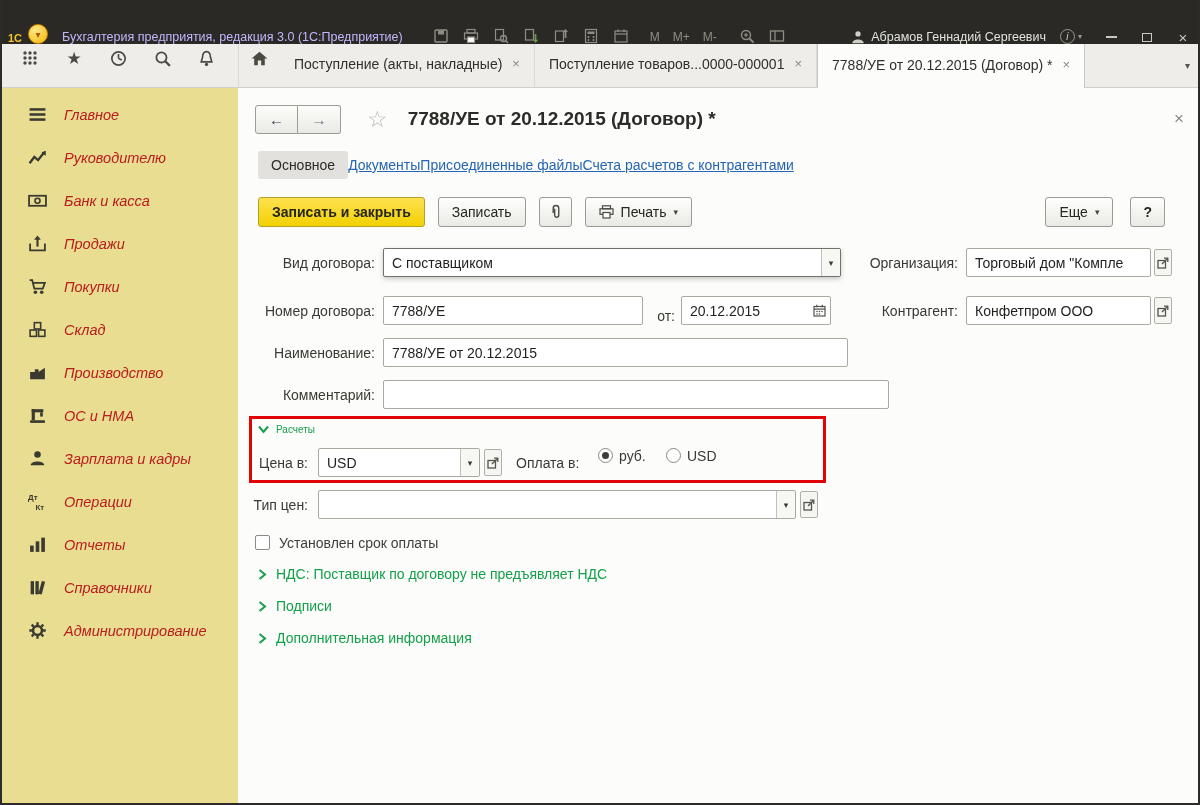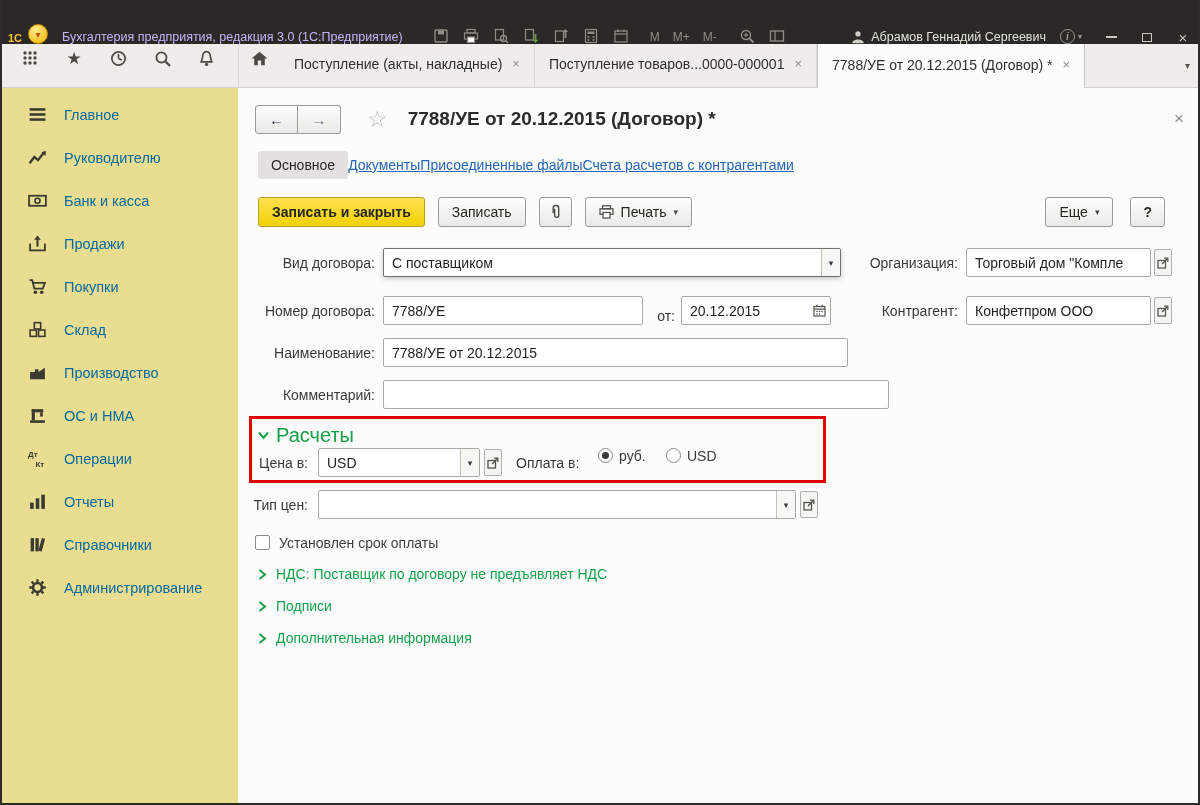--- a/index.html
+++ b/index.html
@@ -32,21 +32,21 @@
   .home-btn { width:42px; height:58px; display:flex; align-items:center; justify-content:center; border-left:1px solid #dbd9d5; cursor:pointer; flex:none; }
   .tabs { display:flex; align-items:flex-end; height:58px; flex:1; }
   .tab { height:47px; display:flex; align-items:center; padding:0 14px; gap:10px; font-size:14px; color:#2f2f2b; border-right:1px solid #dbd9d5; cursor:pointer; white-space:nowrap; }
   .tab.active { background:#fcfcfa; border:1px solid #c9c7c3; border-bottom:none; border-radius:3px 3px 0 0; margin-bottom:-1px; height:48px; z-index:6; }
   .tab-close { color:#8a8a82; font-size:13px; cursor:pointer; }
   .tab-overflow { position:absolute; right:8px; bottom:16px; color:#55554d; font-size:10px; cursor:pointer; }
 
   
   .sidebar { position:absolute; top:88px; left:0; width:236px; bottom:0; background:#e9dd92; padding-top:5px; }
   .side-item { display:flex; align-items:center; height:43px; padding-left:26px; gap:17px; cursor:pointer; }
-  .side-label { font-size:14.5px; color:#0369a1; }
+  .side-label { font-size:14.5px; color:#b91c1c;font-style:italic; }
 
   
   .main { position:absolute; top:88px; left:236px; right:0; bottom:0; background:#fcfcfa; }
   .form-head { position:absolute; top:16px; left:17px; right:14px; height:30px; display:flex; align-items:center; }
   .nav-btn { width:43px; height:29px; border:1px solid #9c9c94; background:linear-gradient(#fdfdfb,#e9e9e5); font-size:15px; color:#3a3a50; cursor:pointer; }
   .nav-btn.back { border-radius:3px 0 0 3px; }
   .nav-btn.fwd { border-radius:0 3px 3px 0; border-left:none; color:#6d6d80; }
   .fav { margin-left:26px; font-size:23px; color:#bcbcb4; cursor:pointer; line-height:1; }
   .doc-title { margin-left:20px; font-size:19px; font-weight:bold; color:#2b2b27; white-space:nowrap; }
   .form-close { margin-left:auto; color:#8b8b83; font-size:17px; cursor:pointer; }
@@ -64,21 +64,21 @@
   .helpbtn { padding:0 12px; font-weight:bold; }
 
   .flabel { position:absolute; height:29px; display:flex; align-items:center; justify-content:flex-end; font-size:14px; color:#3a3a34; white-space:nowrap; }
   .field { position:absolute; height:29px; background:#fff; border:1px solid #a9a9a1; border-radius:2px; display:flex; align-items:center; font-size:14px; color:#1f1f1c; cursor:text; overflow:hidden; }
   .field .fval { padding-left:8px; white-space:nowrap; overflow:hidden; }
   .field.focus { border-color:#72726a; box-shadow:0 2px 5px rgba(0,0,0,0.22); }
   .combo-btn { margin-left:auto; width:19px; align-self:stretch; border-left:1px solid #c2c2ba; background:#f7f7f4; display:flex; align-items:center; justify-content:center; font-size:9px; color:#3c3c36; cursor:pointer; flex:none; }
   .cal-btn { margin-left:auto; width:21px; align-self:stretch; display:flex; align-items:center; justify-content:center; cursor:pointer; flex:none; }
   .open-btn { position:absolute; width:18px; height:27px; border:1px solid #b0b0a8; border-radius:2px; background:#f5f5f2; display:flex; align-items:center; justify-content:center; cursor:pointer; }
 
-  .grp-head { position:absolute; display:flex; align-items:center; gap:7px; font-size:20px; color:#14a04b; cursor:pointer; }
+  .grp-head { position:absolute; display:flex; align-items:center; gap:7px; font-size:10px; color:#14a04b; cursor:pointer; }
   .green-row { position:absolute; display:flex; align-items:center; gap:9px; font-size:14px; color:#14a04b; cursor:pointer; white-space:nowrap; }
 
   .radio { width:15px; height:15px; border:1px solid #8b8b83; border-radius:50%; background:#fff; position:relative; cursor:pointer; flex:none; }
   .radio.sel::after { content:""; position:absolute; inset:3px; border-radius:50%; background:#3d3d37; }
   .radio-wrap { position:absolute; display:flex; align-items:flex-start; gap:6px; height:29px; }
   .radio-label { font-size:14px; color:#3a3a34; }
   .checkbox { position:absolute; width:15px; height:15px; border:1px solid #8b8b83; border-radius:2px; background:#fff; cursor:pointer; }
   .cb-label { position:absolute; font-size:14px; color:#3f3f39; cursor:pointer; }
 
   .red-box { position:absolute; left:11px; top:328px; width:577px; height:67px; border:3px solid #e10404; z-index:50; pointer-events:none; }
@@ -311,20 +311,27 @@
       <span class="side-label">Производство</span>
     </div>
     <div class="side-item">
       <svg width="19" height="19" viewBox="0 0 18 18">
           <rect x="2" y="13.5" width="14" height="2.5" fill="#3b3a30"></rect>
           <rect x="3.5" y="3" width="3" height="10.5" fill="#3b3a30"></rect>
           <rect x="3.5" y="3" width="11" height="3" fill="#3b3a30"></rect>
           <rect x="11.5" y="6" width="2.5" height="4" fill="#3b3a30"></rect>
         </svg>
       <span class="side-label">ОС и НМА</span>
+    </div>
+    <div class="side-item">
+      <svg width="19" height="19" viewBox="0 0 18 18">
+          <circle cx="9" cy="5.2" r="3.1" fill="#3b3a30"></circle>
+          <path d="M2.5,15.5 C2.5,10.5 15.5,10.5 15.5,15.5 Z" fill="#3b3a30"></path>
+        </svg>
+      <span class="side-label">Зарплата и кадры</span>
     </div>
     <div class="side-item">
       <svg width="19" height="19" viewBox="0 0 18 18">
           <text x="0" y="8" font-size="7.5" font-weight="bold" fill="#3b3a30">Дт</text>
           <text x="7" y="17" font-size="7.5" font-weight="bold" fill="#3b3a30">Кт</text>
         </svg>
       <span class="side-label">Операции</span>
     </div>
     <div class="side-item">
       <svg width="19" height="19" viewBox="0 0 18 18">

